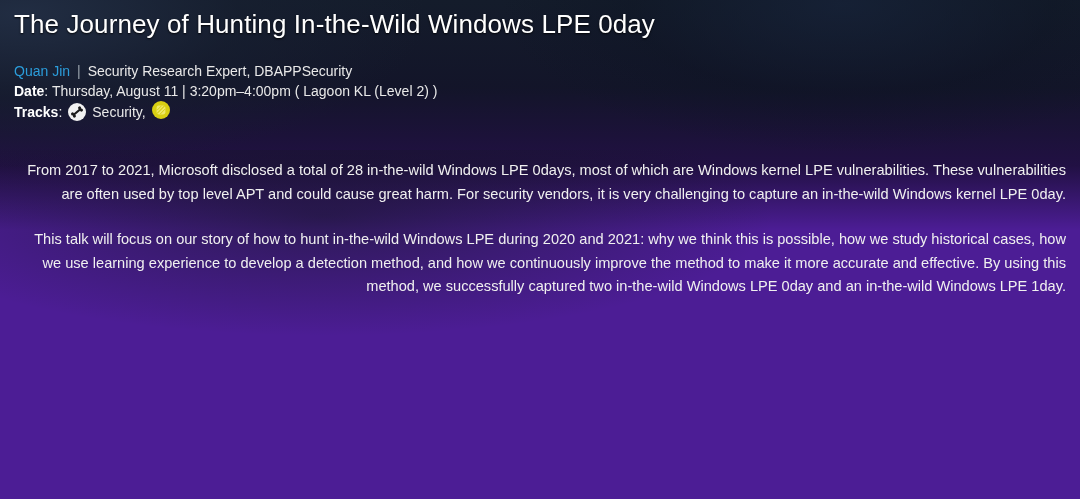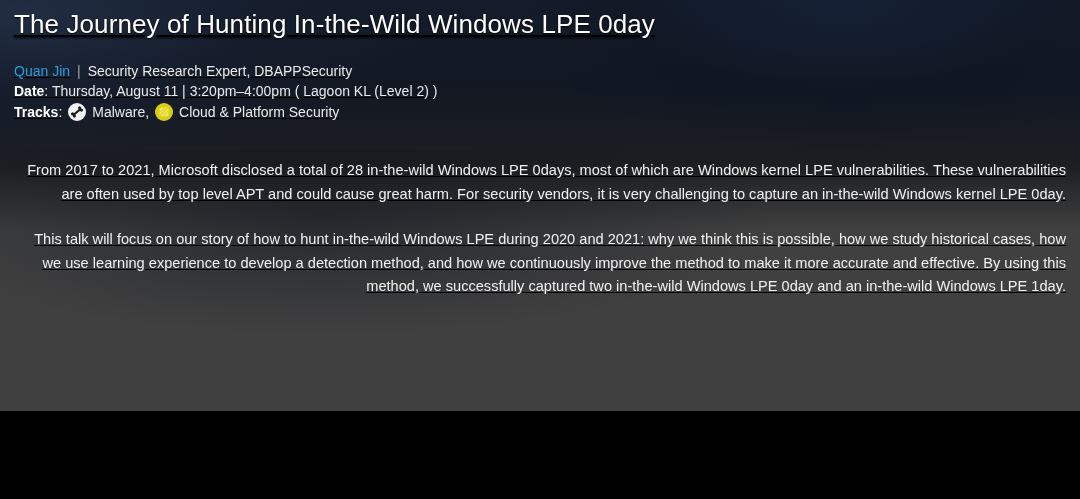--- a/index.html
+++ b/index.html
@@ -11,24 +11,23 @@
     width: 1080px;
     height: 499px;
     overflow: hidden;
     font-family: "Liberation Sans", sans-serif;
     -webkit-font-smoothing: antialiased;
   }
 
   #page {
     position: relative;
     width: 1080px;
-    height: 411px;
-    background: #404040;
+    height: 499px;
+    background: #4c1d95;
     overflow: hidden;
-    text-decoration: underline;
   }
 
   
   #bg-gradient-top {
     position: absolute;
     left: 0; top: 0;
     width: 1080px;
     height: 230px;
     background:
       radial-gradient(ellipse 520px 200px at 2% 6%,  rgba(34,46,68,0.95) 0%, rgba(24,33,50,0.55) 42%, rgba(0,0,0,0) 78%),
@@ -147,34 +146,33 @@
               <circle cx="9" cy="9" r="9" fill="#f2f2f2"></circle>
               <g transform="rotate(-40 9 9)">
                 <rect x="4.0" y="7.9" width="10" height="2.2" rx="1.1" fill="#1b1b1b"></rect>
                 <circle cx="4.4" cy="7.6" r="1.55" fill="#1b1b1b"></circle>
                 <circle cx="4.4" cy="10.4" r="1.55" fill="#1b1b1b"></circle>
                 <circle cx="13.6" cy="7.6" r="1.55" fill="#1b1b1b"></circle>
                 <circle cx="13.6" cy="10.4" r="1.55" fill="#1b1b1b"></circle>
               </g>
             </svg>
           </span>
-          <span>Malware,</span>
+          <span>Security,</span>
         </span>
 
         <span class="track-chunk">
           <span class="track-icon">
             <svg width="18" height="18" viewBox="0 0 18 18" aria-hidden="true">
               <circle cx="9" cy="9" r="9" fill="#d8cf12"></circle>
               <rect x="4.6" y="4.6" width="8.8" height="8.8" rx="2.1" fill="#efe96b"></rect>
               <path d="M5.1 12.3 L12.6 4.9" stroke="#d8cf12" stroke-width="1.15" fill="none"></path>
               <path d="M5.1 9.2 L9.6 4.7" stroke="#d8cf12" stroke-width="1.0" fill="none"></path>
               <path d="M8.2 13.1 L12.9 8.2" stroke="#d8cf12" stroke-width="1.0" fill="none"></path>
             </svg>
           </span>
-          <span>Cloud &amp; Platform Security</span>
         </span>
       </div>
 
     </div>
 
     <div class="body-copy">
       <p>From 2017 to 2021, Microsoft disclosed a total of 28 in-the-wild Windows LPE 0days, most of which are Windows kernel LPE vulnerabilities. These vulnerabilities are often used by top level APT and could cause great harm. For security vendors, it is very challenging to capture an in-the-wild Windows kernel LPE 0day.</p>
       <p>This talk will focus on our story of how to hunt in-the-wild Windows LPE during 2020 and 2021: why we think this is possible, how we study historical cases, how we use learning experience to develop a detection method, and how we continuously improve the method to make it more accurate and effective. By using this method, we successfully captured two in-the-wild Windows LPE 0day and an in-the-wild Windows LPE 1day.</p>
     </div>
 

